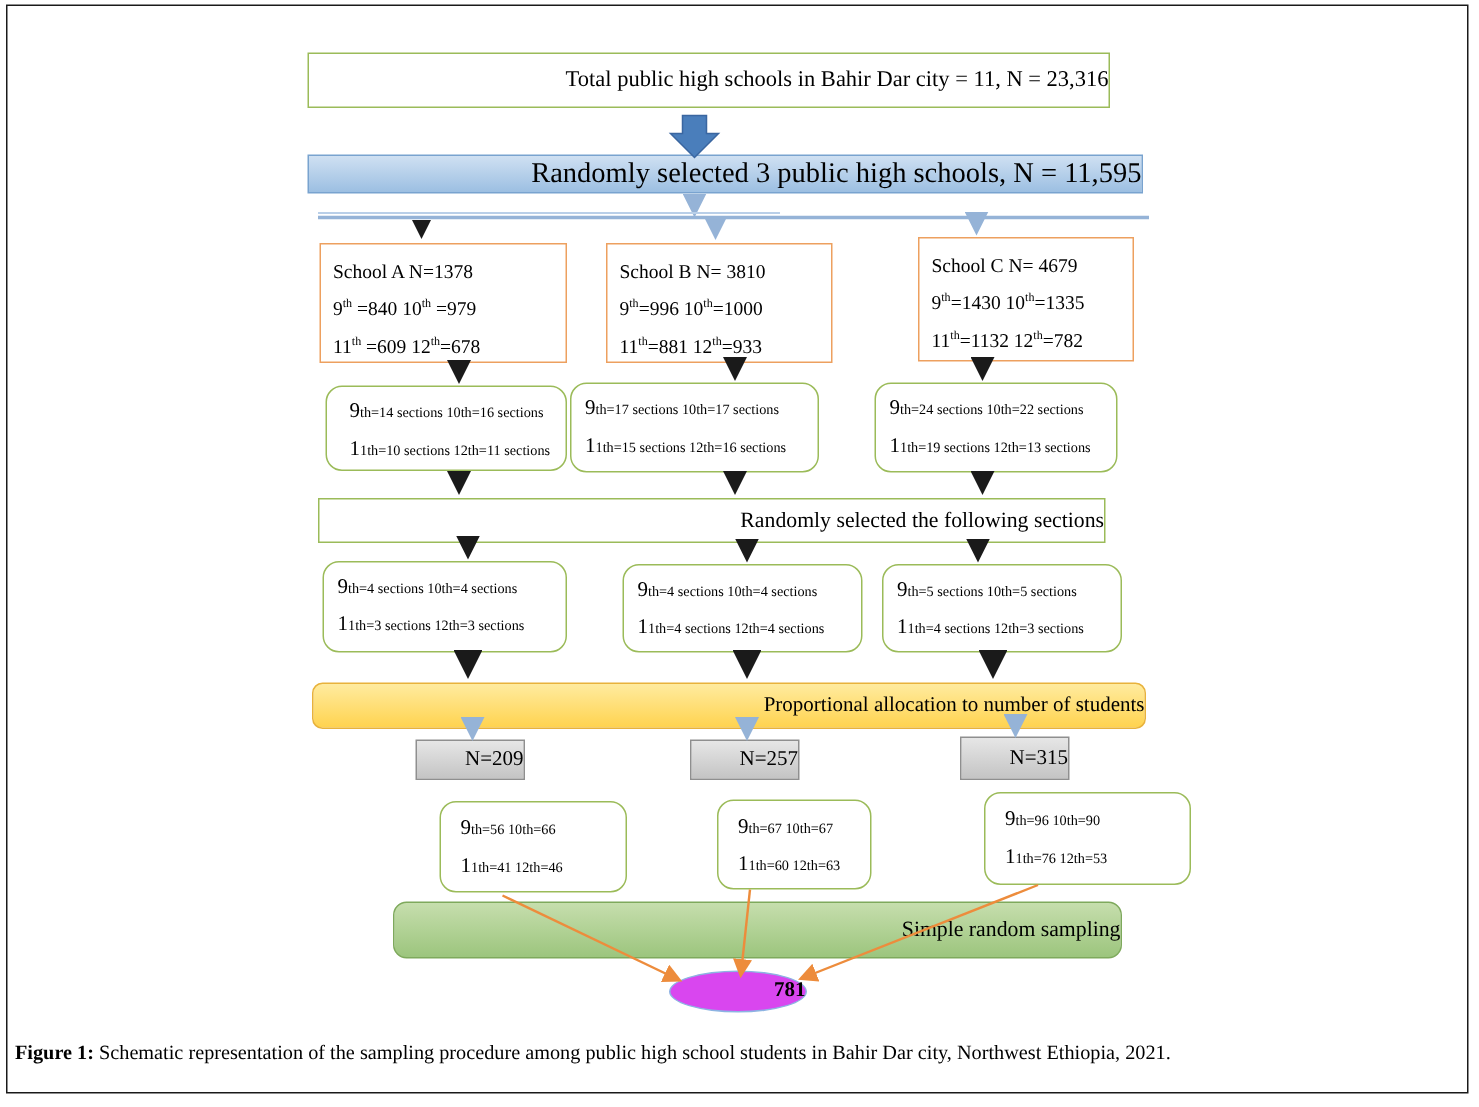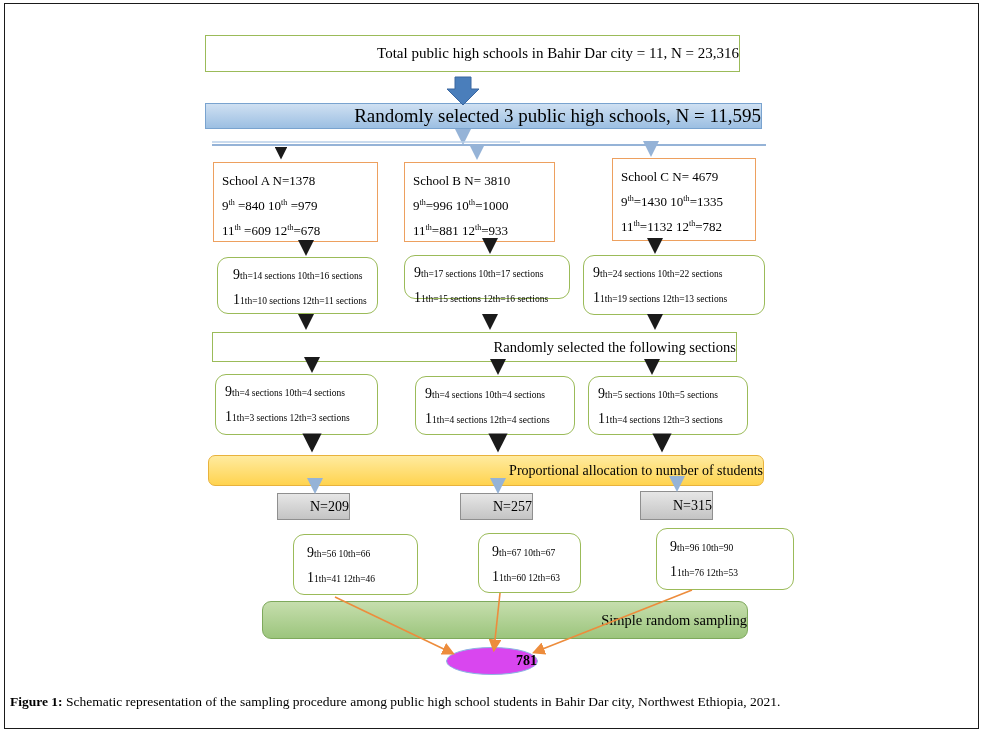--- a/index.html
+++ b/index.html
@@ -16,22 +16,22 @@
   .school-box{border:1.6px solid #eda05f;background:#fff;font-size:13px;padding:5px 0 0 8px;line-height:25px;white-space:nowrap;}
   .school-a{left:213px;top:162px;width:165px;height:80px;}
   .school-b{left:404px;top:162px;width:151px;height:80px;}
   .school-c{left:589px;top:158px;width:144px;height:83px;margin-left:23px;}
   sup{font-size:62%;line-height:0;}
 
   .small-box{border:1.6px solid #9BBB59;border-radius:11px;background:#fff;font-size:9.5px;
              padding:5px 0 0 9px;line-height:23px;white-space:nowrap;}
   .small-box .ln::first-letter{font-size:14px;}
   .sec-a{left:217px;top:257px;width:161px;height:57px;padding-left:15px;}
-  .sec-b{left:404px;top:255px;width:166px;height:44px;}
-  .sec-c{left:583px;top:255px;width:182px;height:60px;font-family:Liberation Serif, serif;}
+  .sec-b{left:380px;top:255px;width:166px;height:60px;}
+  .sec-c{left:583px;top:255px;width:162px;height:60px;font-family:Liberation Serif, serif;}
   .random-box{left:212px;top:332px;width:525px;height:30px;font-size:14.5px;}
   .sel-a{left:215px;top:374px;width:163px;height:61px;}
   .sel-b{left:415px;top:376px;width:160px;height:59px;}
   .sel-c{left:588px;top:376px;width:160px;height:59px;}
 
   .yellow-box{left:208px;top:455px;width:556px;height:31px;font-size:14px;border-radius:7px;
               background:linear-gradient(#ffeb9f,#ffd34f);border:1.6px solid #e8b23c;}
   .gray-box{background:linear-gradient(#e6e6e6,#c4c4c4);border:1px solid #8f8f8f;font-size:14px;}
   .n-a{left:277px;top:493px;width:73px;height:27px;}
   .n-b{left:460px;top:493px;width:73px;height:27px;}

